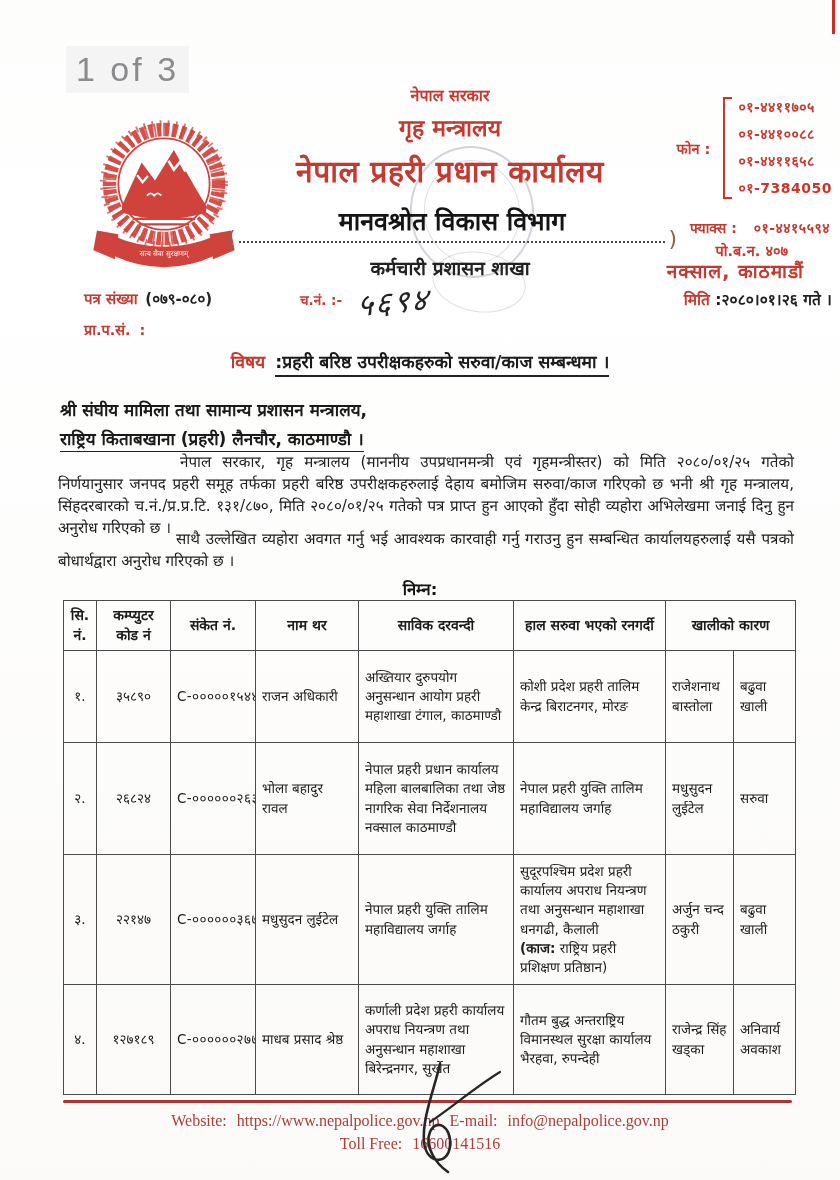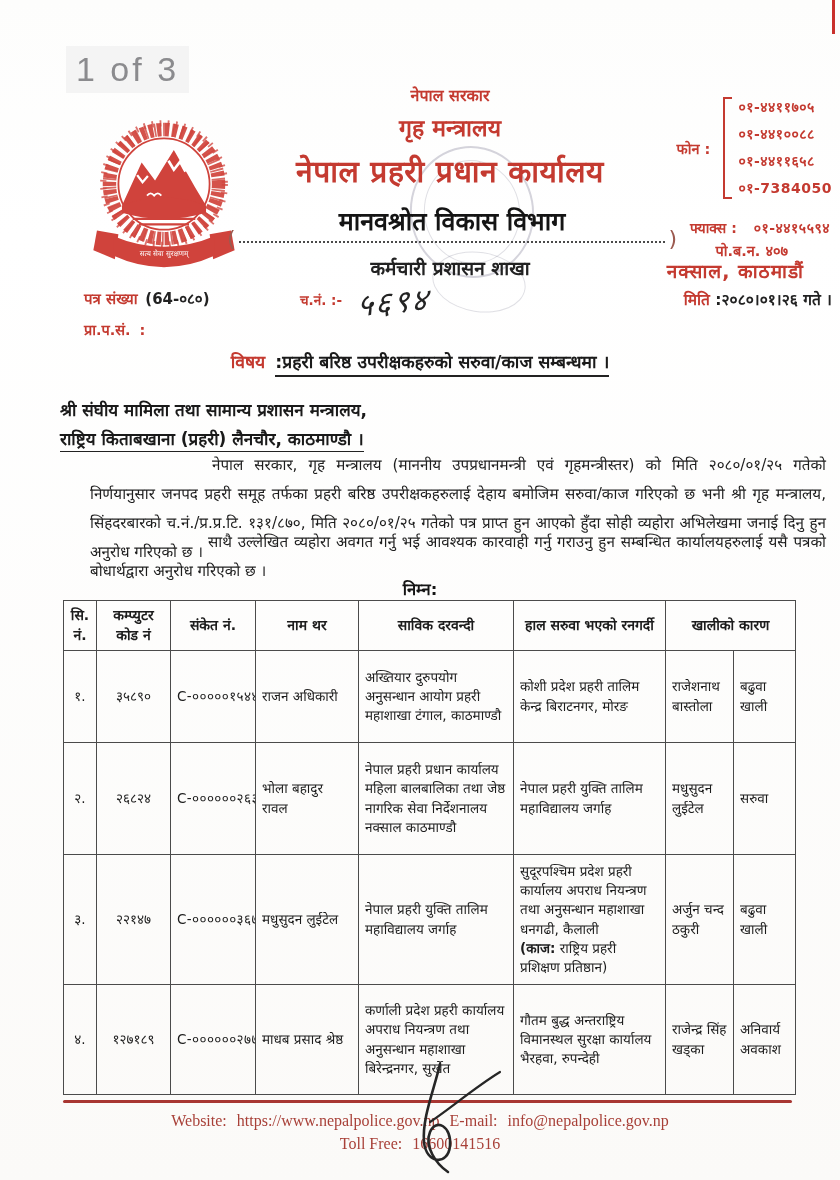--- a/index.html
+++ b/index.html
@@ -60,22 +60,22 @@
     font-size:31px; color:#232323; transform:rotate(-5deg) skewX(-8deg); margin-left:10px; letter-spacing:2px;}
   .prapasa{position:absolute; left:84px; top:319px; font-size:14.5px; font-weight:bold; color:#c43a30; word-spacing:4px;}
   
   .subject{position:absolute; left:0; right:0; top:349px; text-align:center; font-size:17.5px; font-weight:bold;}
   .subject .lbl{color:#c43a30; margin-right:4px;}
   .subject .txt{color:#1a1a1a; border-bottom:2px solid #222; padding-bottom:3px;}
   
   .recipient{position:absolute; left:60px; top:396px; font-size:17px; font-weight:600; color:#1a1a1a; line-height:29px;}
   .recipient .u{border-bottom:1.8px solid #222; padding-bottom:2px;}
   
-  .para{position:absolute; left:58px; width:736px; font-size:15.2px; line-height:29px;
-    text-align:justify; color:#1d1d1d;margin-left:32px;}
+  .para{position:absolute; left:58px; width:736px; font-size:15.2px; line-height:22px;
+    text-align:justify; color:#1d1d1d;}
   .p1{top:451px; text-indent:122px;}
   .p2{top:528px; text-indent:118px;}
   .nimna{position:absolute; left:0; right:0; top:577px; text-align:center; font-size:16.5px; font-weight:bold; color:#151515;}
   
   table.transfer{position:absolute; left:63px; top:600px; border-collapse:collapse; table-layout:fixed; width:732px;}
   table.transfer th, table.transfer td{border:1px solid #4b4b4b; padding:3px 6px; vertical-align:middle;
     font-size:13.5px; color:#1c1c1c; line-height:1.42; overflow:hidden;}
   table.transfer th{font-weight:bold; text-align:center; font-size:14px; padding:4px 3px;}
   td.c{text-align:center;}
   td.sym{text-align:center; font-size:12.5px; letter-spacing:.4px;margin-top:41px;}
@@ -150,21 +150,21 @@
   </div>
   <div class="pobox">पो.ब.न. ४०७</div>
   <div class="address">नक्साल, काठमाडौं</div>
   <div class="date-line">
     <span class="lbl">मिति</span>
     <span>:२०८०।०१।२६ गते ।</span>
   </div>
 
   <div class="letter-no">
     <span class="lbl">पत्र संख्या</span>
-    <span class="val">(64-०८०)</span>
+    <span class="val">(०७९-०८०)</span>
   </div>
   <div class="dispatch">
     <span class="lbl">च.नं. :-</span>
     <span class="hand">५६९४</span>
   </div>
   <div class="prapasa">प्रा.प.सं. :</div>
 
   <div class="subject">
     <span class="lbl">विषय</span>
     <span class="txt">:प्रहरी बरिष्ठ उपरीक्षकहरुको सरुवा/काज सम्बन्धमा ।</span>

